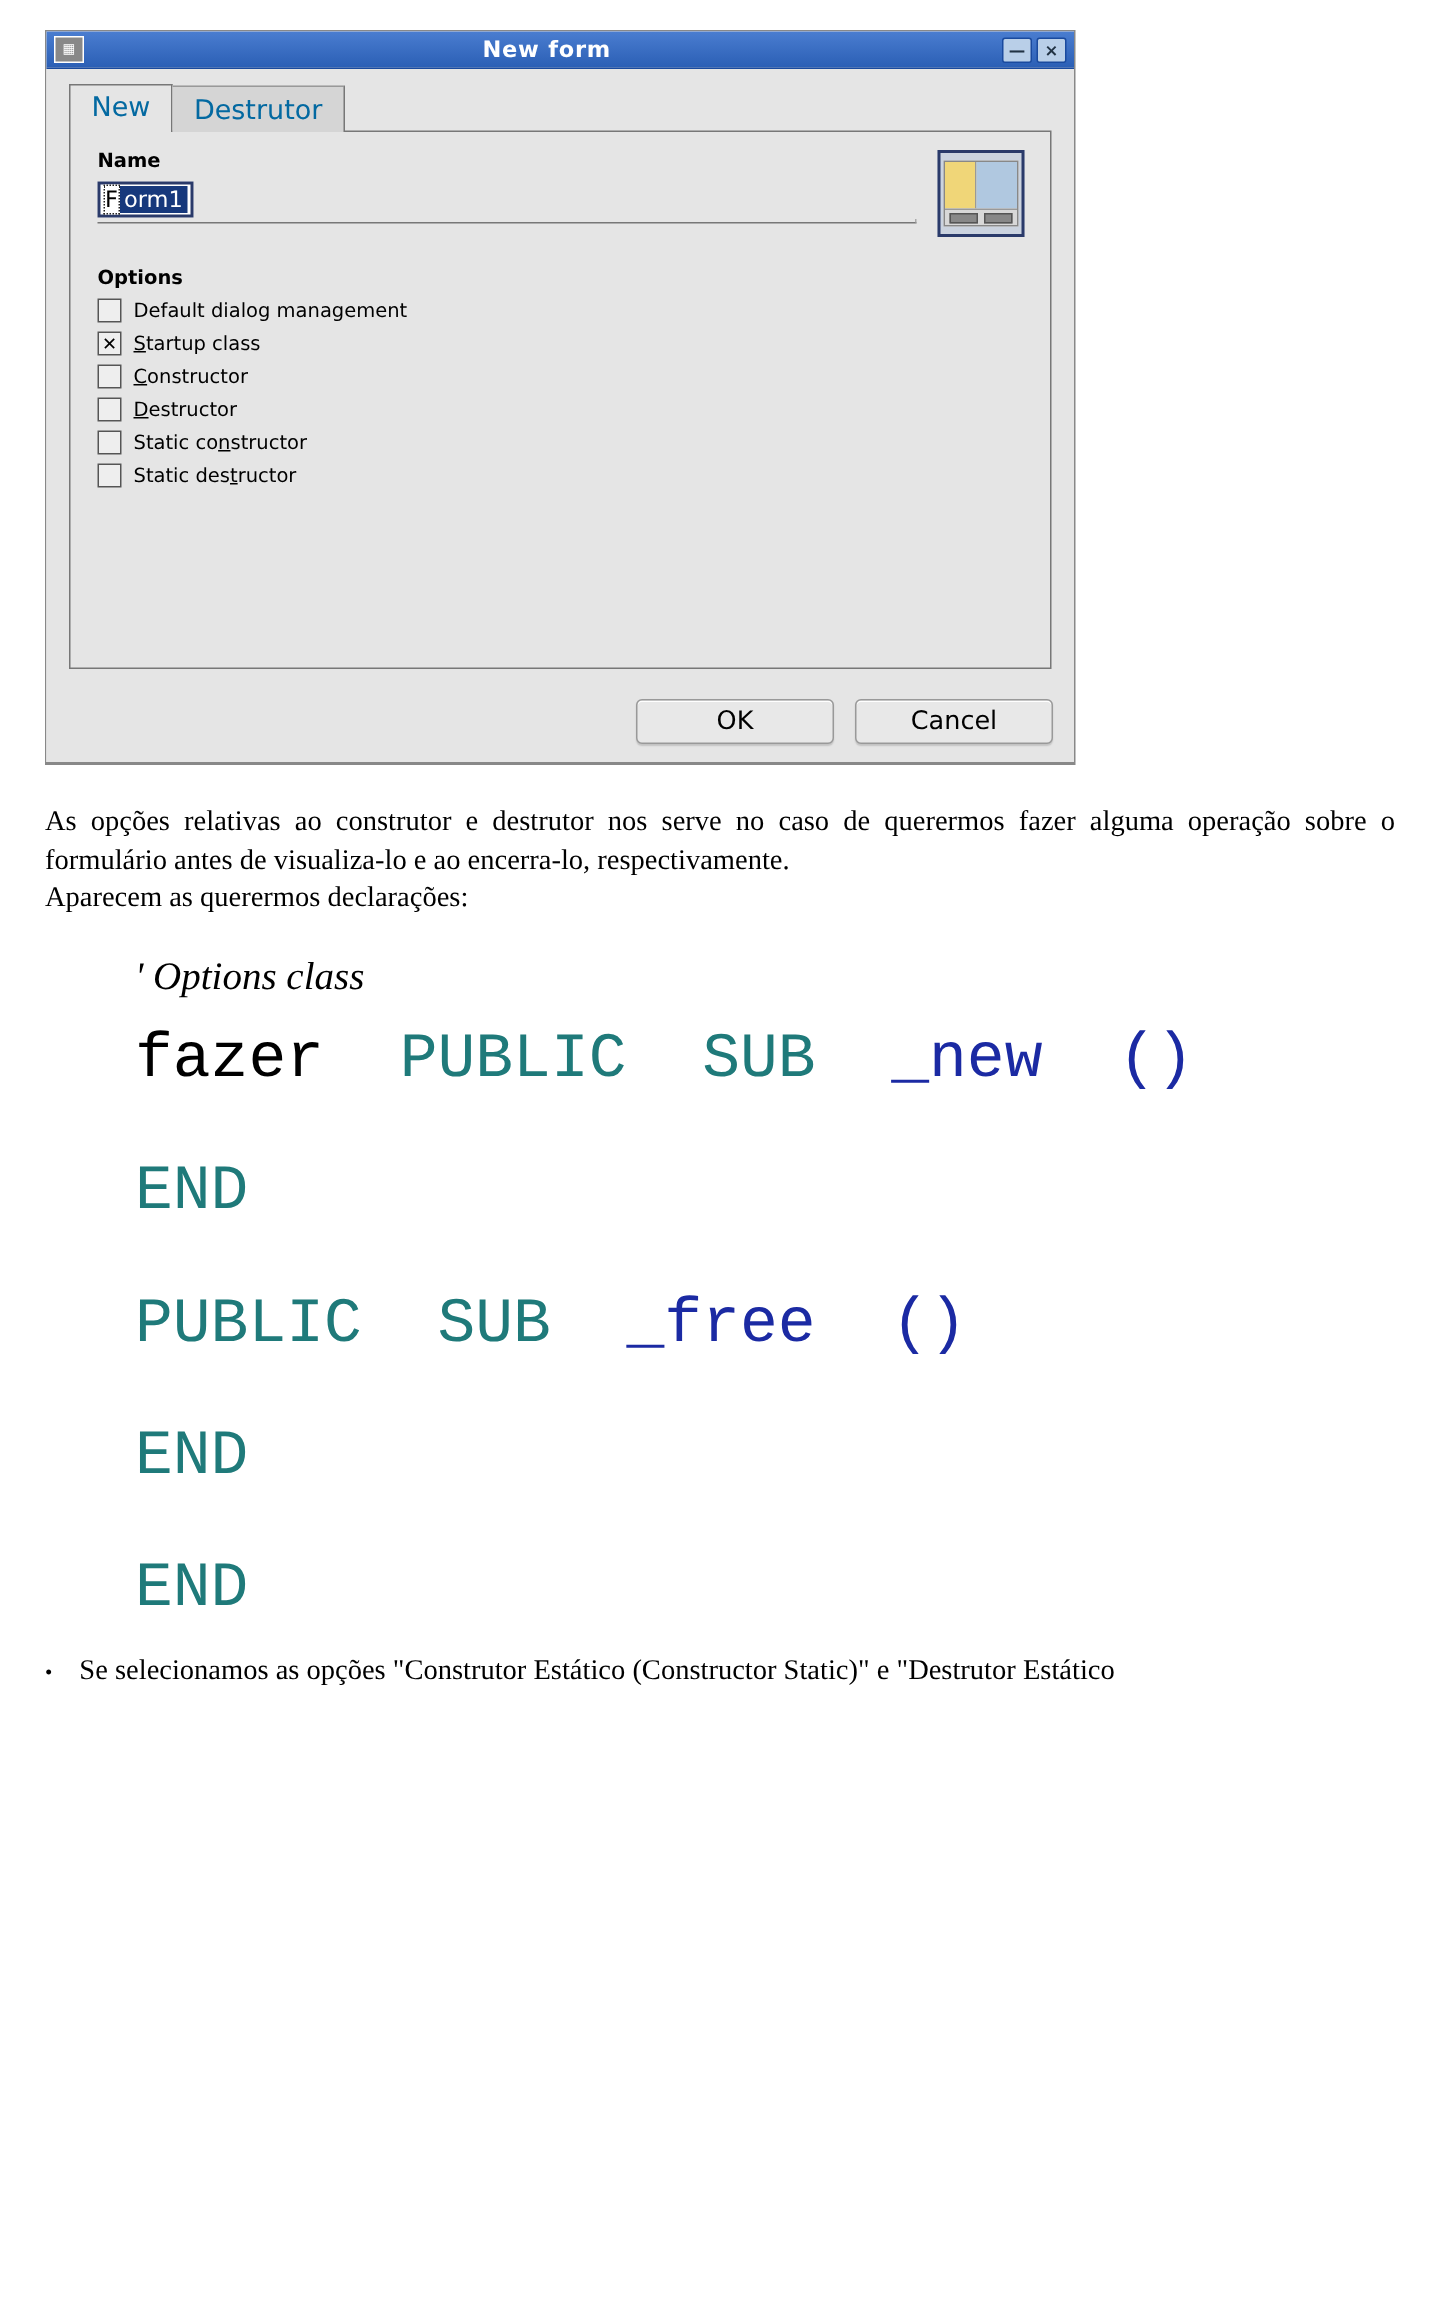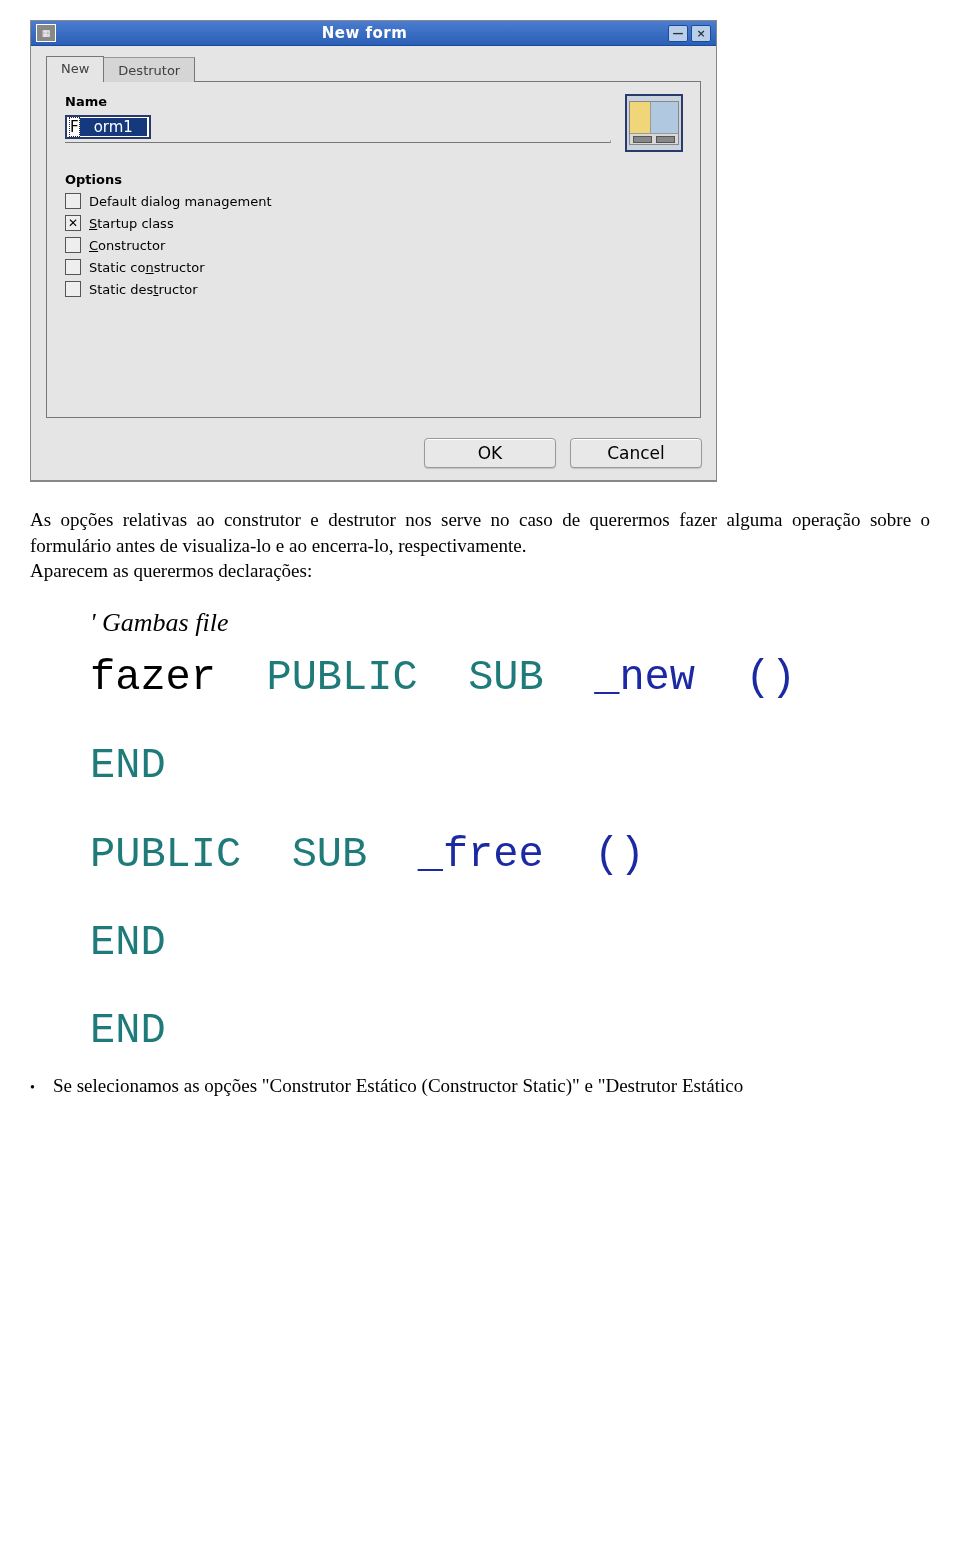--- a/index.html
+++ b/index.html
@@ -61,23 +61,23 @@
   }
   .tabs {
     display: flex;
     margin-bottom: -1px;
   }
   .tab {
     padding: 4px 14px 5px 14px;
     background: #e5e5e5;
     border: 1px solid #777;
     border-bottom: none;
-    font-size: 13px;
+    font-size: 18px;
     cursor: pointer;
-    color: #404040;
+    color: #0369a1;
   }
   .tab.inactive {
     background: #d5d5d5;
     border-top-color:#999;
     border-left:none;
     padding-top:5px;
     padding-bottom:4px;
     margin-top:1px;
   }
   .tab-pane {
@@ -110,21 +110,21 @@
   }
   .name-input .first-letter {
     color: #000;
     background: #fff;
     border: 1px dotted #222;
     padding: 0 0 0 0;
   }
   .name-input .rest-sel {
     background: #16387c;
     color: #fff;
-    padding: 0 14px;
+    padding: 0 3px;
   }
   .name-underline {
     margin-top: 1px;
     height: 2px;
     width: 545px;
     border-bottom: 1px solid #777;
     border-right: 1px solid #aaa;
   }
   .icon-box {
     width: 56px; height: 50px;
@@ -276,20 +276,24 @@
             <div class="opt">
               <div class="chk on"></div>
               <span class="opt-label"><u>S</u><span>tartup class</span></span>
             </div>
             <div class="opt">
               <div class="chk"></div>
               <span class="opt-label"><u>C</u>onstructor</span>
             </div>
             <div class="opt">
               <div class="chk"></div>
+              <span class="opt-label"><u>D</u>estructor</span>
+            </div>
+            <div class="opt">
+              <div class="chk"></div>
               <span class="opt-label">Static co<u>n</u>structor</span>
             </div>
             <div class="opt">
               <div class="chk"></div>
               <span class="opt-label">Static des<u>t</u>ructor</span>
             </div>
           </div>
 
         </div>
       </div>
@@ -298,21 +302,21 @@
         <div class="btn">OK</div>
         <div class="btn">Cancel</div>
       </div>
 
     </div>
   </div>
 
   <p class="para">As opções relativas ao construtor e destrutor nos serve no caso de querermos fazer alguma operação sobre o formulário antes de visualiza-lo e ao encerra-lo, respectivamente.</p>
   <p class="para">Aparecem as querermos declarações:</p>
 
-  <div class="code-heading">' Gambas file</div>
+  <div class="code-heading">' Options class</div>
 
   <div class="code-block mb">
     <span class="txt">fazer</span>&nbsp;
     <span class="kw">PUBLIC</span>
     <span class="kw">&nbsp;</span><span class="kw">SUB</span>&nbsp;
     <span class="fn">_new</span>
     <span class="paren">&nbsp;</span><span class="paren">()</span>
   </div>
 
   <div class="code-block mb">

